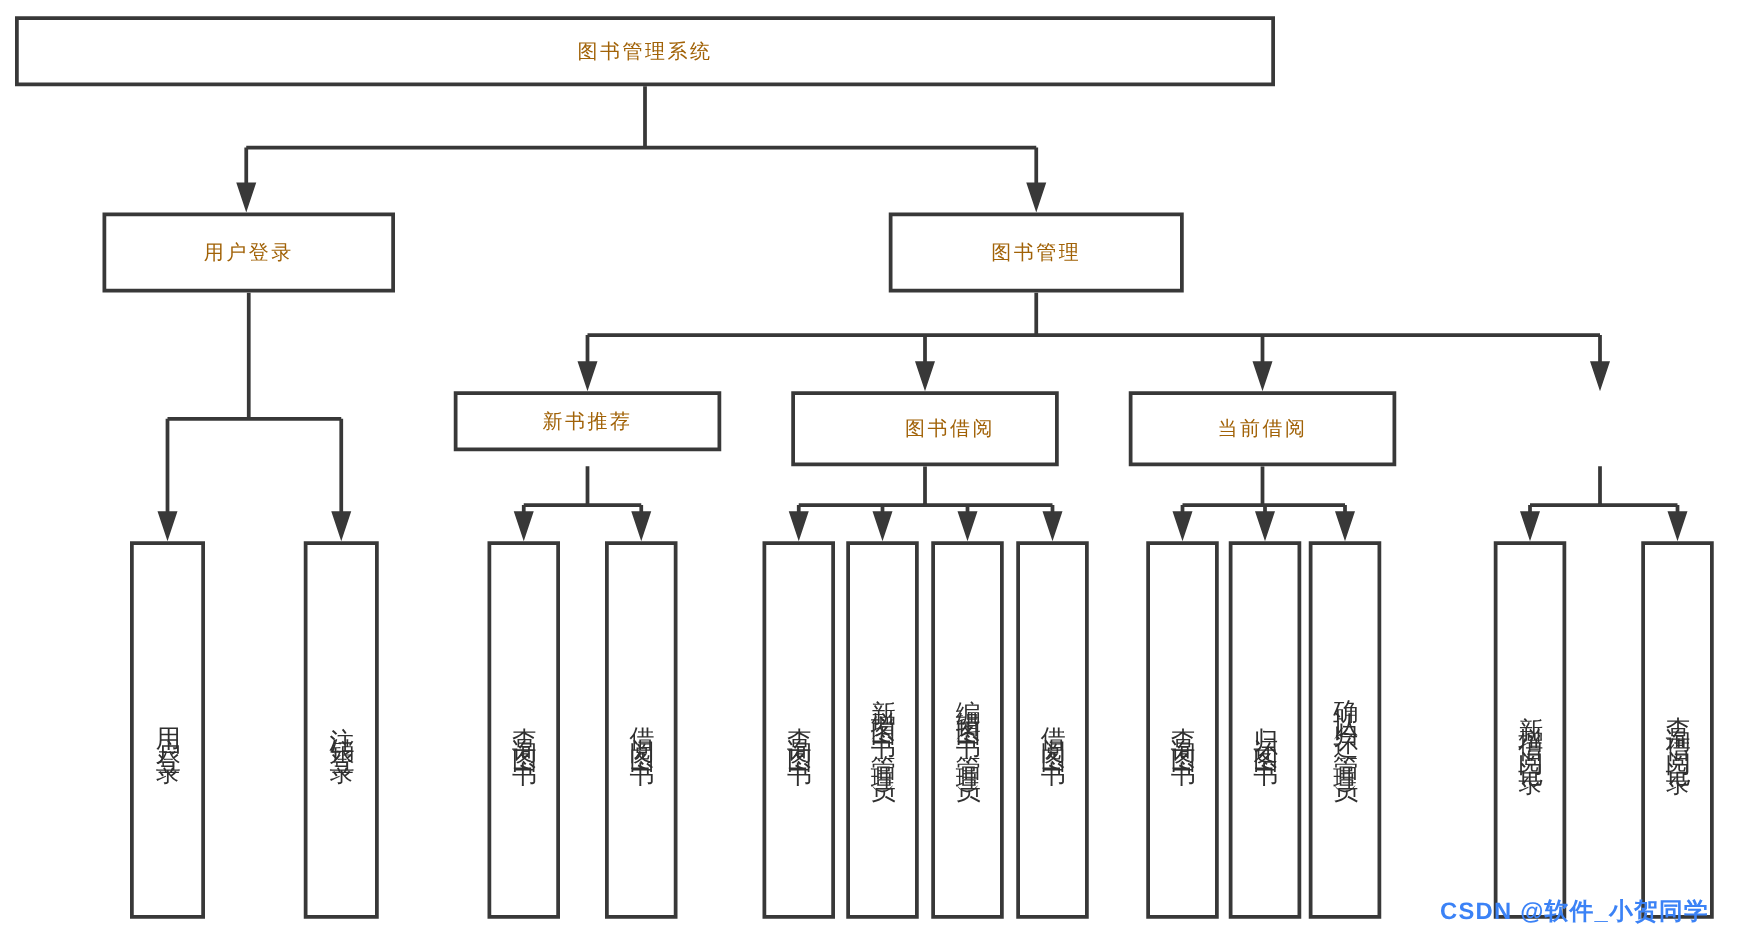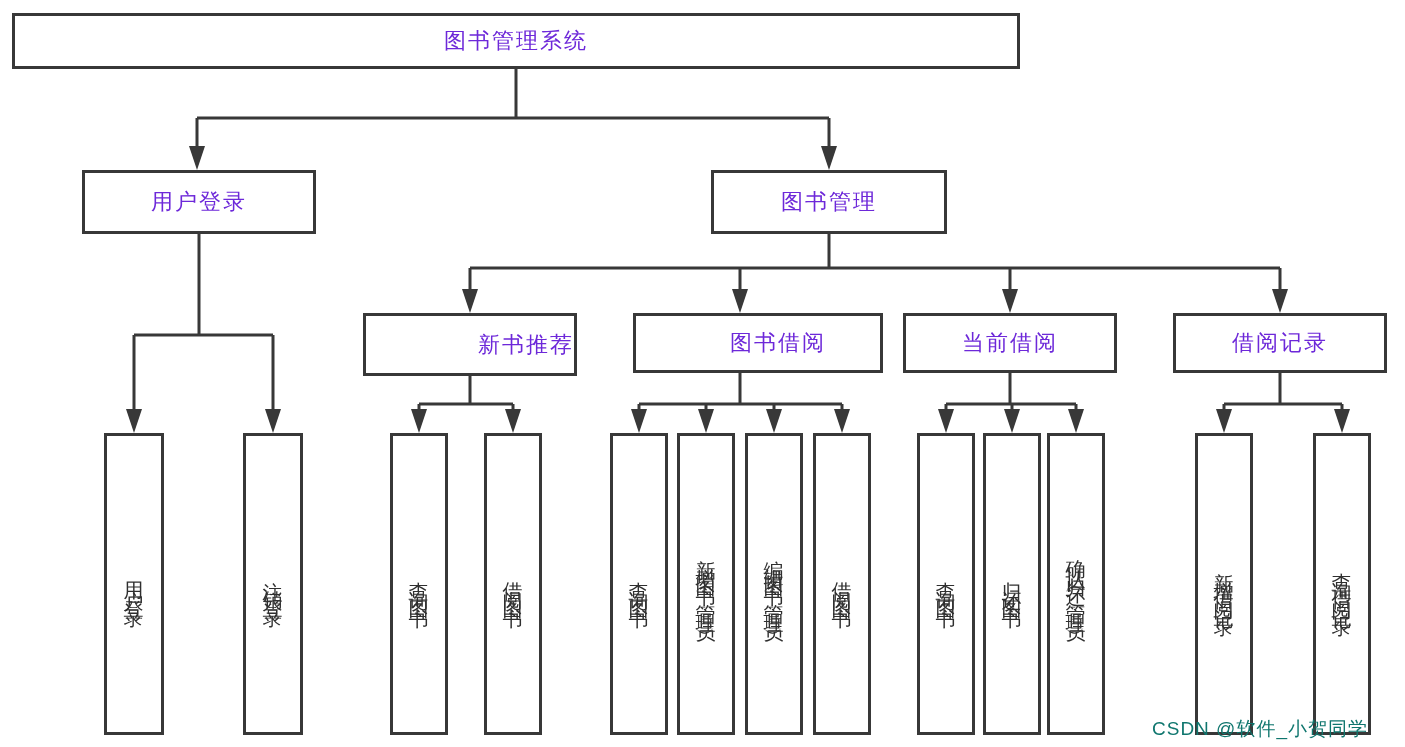--- a/index.html
+++ b/index.html
@@ -21,25 +21,25 @@
     top: 0;
     width: 1405px;
     height: 747px;
     pointer-events: none;
   }
   .hbox {
     position: absolute;
     box-sizing: border-box;
     background: #ffffff;
     border: 3px solid #383838;
-    color: #6d28d9;
+    color: #a16207;
     display: flex;
     align-items: center;
     justify-content: center;
-    font-size: 22px;
+    font-size: 16px;
     letter-spacing: 2px;
     white-space: nowrap;
   }
   .vbox {
     position: absolute;
     box-sizing: border-box;
     background: #ffffff;
     border: 3px solid #383838;
     color: #2f2f2f;
     display: flex;
@@ -50,22 +50,23 @@
     font-size: 20px;
     letter-spacing: 9px;
     line-height: 1;
   }
   .watermark {
     position: absolute;
     left: 1152px;
     top: 716px;
     font-size: 19px;
     letter-spacing: 1px;
-    color: #0f766e;
+    color: #3b82f6;
     white-space: nowrap;
+    font-weight: bold;
   }
 </style>
 </head>
 <body>
 
 <div id="stage">
 
   <svg id="connectors" viewBox="0 0 1405 747" xmlns="http://www.w3.org/2000/svg">
 
     <path d="M516 68 V118 M197 118 H829 M197 118 V148 M829 118 V148" stroke="#383838" stroke-width="3" fill="none"></path>
@@ -107,31 +108,28 @@
     <span>图书管理系统</span>
   </div>
 
   <div class="hbox" style="left:82px; top:170px; width:234px; height:64px;">
     <span>用户登录</span>
   </div>
   <div class="hbox" style="left:711px; top:170px; width:236px; height:64px;text-align:center;">
     <span>图书管理</span>
   </div>
 
-  <div class="hbox" style="left:363px; top:313px; width:214px; height:63px;justify-content:flex-end;">
+  <div class="hbox" style="left:363px; top:313px; width:214px; height:48px;">
     <span>新书推荐</span>
   </div>
-  <div class="hbox" style="left:633px; top:313px; width:250px; height:60px;padding-left:40px;">
+  <div class="hbox" style="left:633px; top:313px; width:214px; height:60px;padding-left:40px;">
     <span>图书借阅</span>
   </div>
   <div class="hbox" style="left:903px; top:313px; width:214px; height:60px;font-family:Liberation Mono, monospace;">
     <span>当前借阅</span>
-  </div>
-  <div class="hbox" style="left:1173px; top:313px; width:214px; height:60px;">
-    <span>借阅记录</span>
   </div>
 
   <div class="vbox" style="left:104px; top:433px; width:60px; height:302px;">
     <span>用户登录</span>
   </div>
   <div class="vbox" style="left:243px; top:433px; width:60px; height:302px;">
     <span>注销登录</span>
   </div>
 
   <div class="vbox" style="left:390px; top:433px; width:58px; height:302px;">

